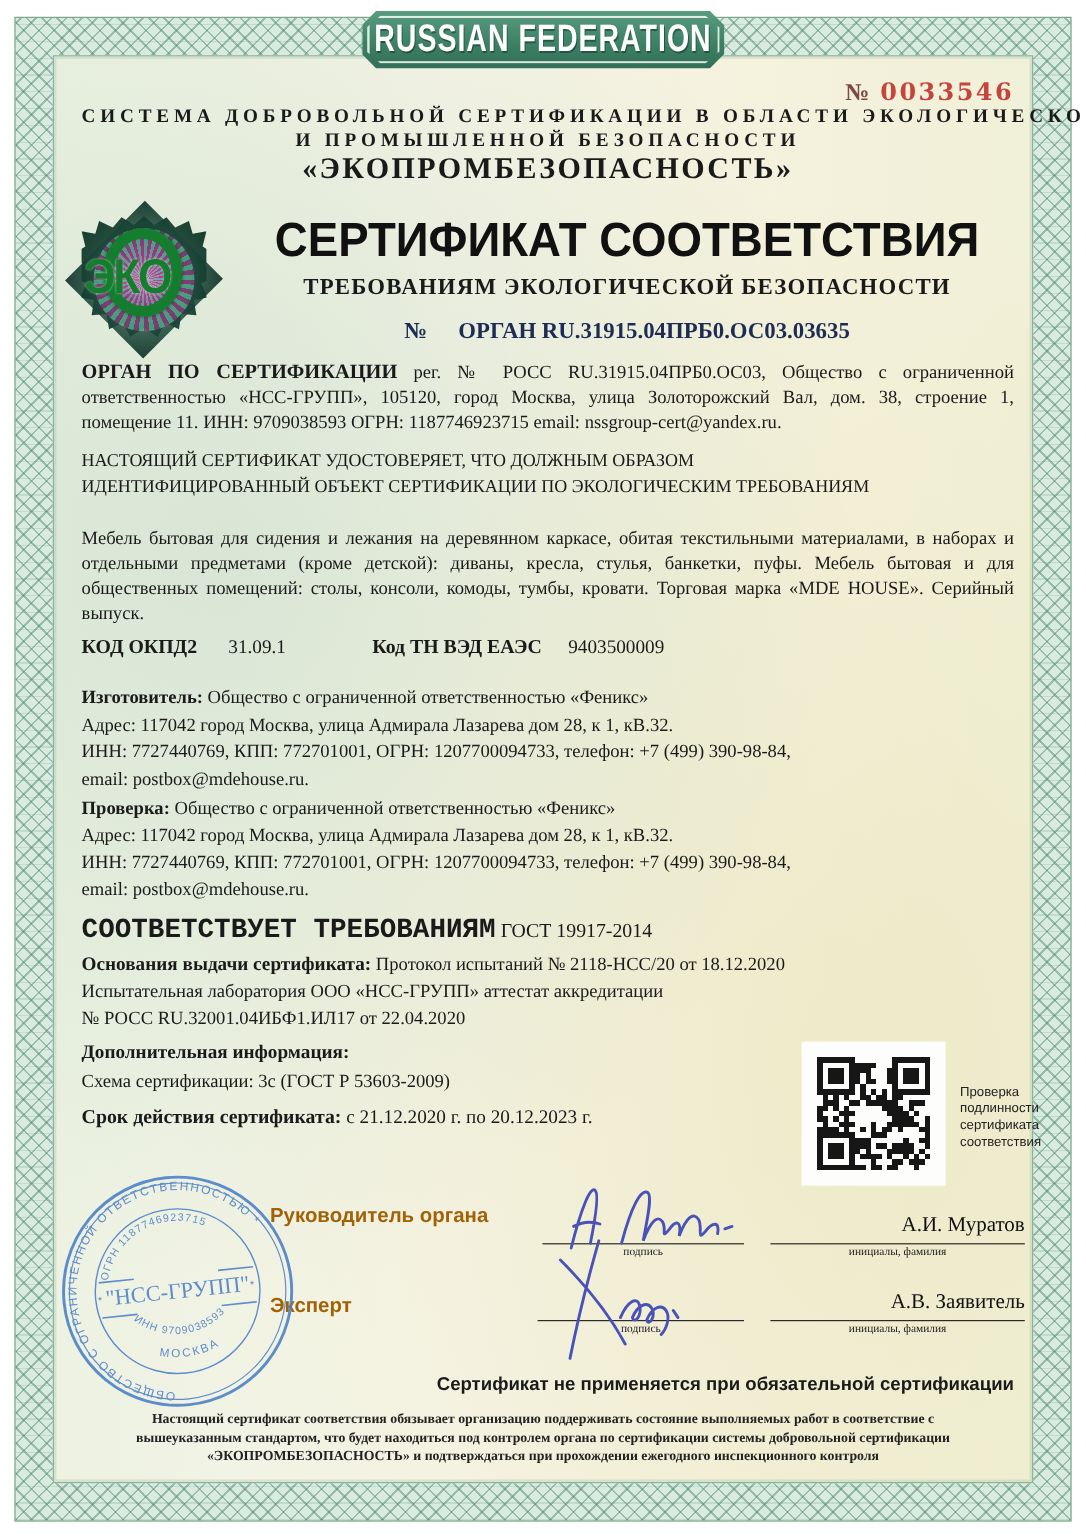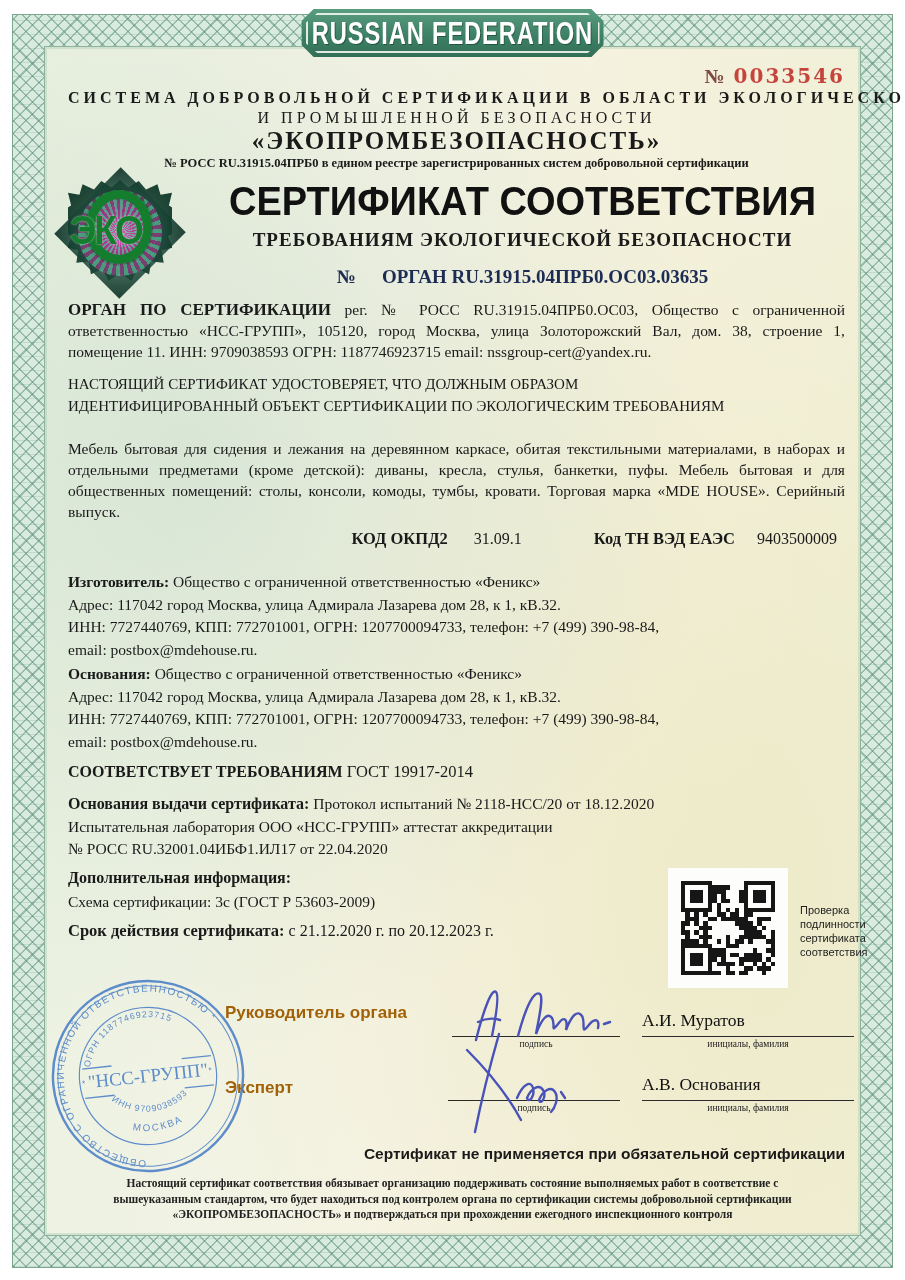--- a/index.html
+++ b/index.html
@@ -55,21 +55,21 @@
     font-size:29px; letter-spacing:1px; transform:scaleX(.82) scaleY(1.1);
     text-shadow:1px 1px 0 rgba(20,60,45,.6); white-space:nowrap;
   }
   
   .num-top { top:64px; text-align:right; font-weight:bold; font-size:20px; letter-spacing:2px; }
   .num-top .no { color:#7e4a42; }
   .num-top .val { color:#c5443c; font-family:"DejaVu Serif", serif; }
 
   
   .sys1 { top:89px; text-align:center; font-weight:bold; font-size:16px; letter-spacing:4px; white-space:nowrap; }
-  .sys2 { top:109px; text-align:center; font-weight:normal; font-size:16px; letter-spacing:4px; }
+  .sys2 { top:109px; text-align:center; font-weight:bold; font-size:16px; letter-spacing:4px; }
   .sys-name { top:127px; text-align:center; font-weight:bold; font-size:25px; letter-spacing:2px; }
   .sys-reg { top:156px; text-align:center; font-weight:bold; font-size:12.5px; }
 
   
   .logo { position:absolute; top:176px; left:64px; width:112px; height:114px; }
   .logo .star, .logo .star2 {
     position:absolute; inset:4px;
     background:
       radial-gradient(circle at 50% 50%, #e864b8 0%, #8f2f80 22%, #274f3f 55%, #12362a 100%);
   }
@@ -94,31 +94,31 @@
   .title-num { top:266px; left:180px; right:40px; text-align:center; font-weight:bold; font-size:19px; color:#1d2c55; }
   .title-num .gap { display:inline-block; width:26px; }
 
   
   .para { font-size:15.5px; line-height:21px; text-align:justify; }
   .b { font-weight:bold; }
   .org-block { top:299px; }
   .org-block .b { font-size:17px; }
   .stmt-head { top:373px; font-weight:normal; font-size:15px; line-height:22px; width:680px; text-align:left; }
   .stmt-text { top:438px; }
-  .codes { top:529px; font-size:16px;text-align:right; }
+  .codes { top:529px; font-size:16px; }
   .codes .lbl { font-weight:bold; font-size:16.5px; }
   .codes .val { padding-right:8px; }
   .codes .sp1 { display:inline-block; width:22px; }
   .codes .sp2 { display:inline-block; width:60px; }
   .codes .sp3 { display:inline-block; width:18px; }
   .block-lines { line-height:22.5px; font-size:15.5px; }
   .manu { top:571px; }
   .appl { top:663px; }
   .conf { top:762px; font-size:16.5px; }
-  .conf .b { font-size:16px; }
+  .conf .b { font-size:23px;font-family:Liberation Mono, monospace; }
   .basis { top:793px; }
   .basis .para-line { line-height:22.5px; font-size:15.5px; }
   .basis .b { font-size:16px; }
   .addl { top:869px; }
   .addl .b { font-size:16px; }
   .scheme { top:893px; font-size:15.5px; }
   .validity { top:921px; font-size:16px; }
   .validity .b { font-size:16.5px; }
 
   
@@ -133,21 +133,21 @@
   .sig-line { position:absolute; border-top:1.5px solid #2a2a2a; }
   .line-sign1 { top:1036px; left:452px; width:168px; }
   .line-name1 { top:1036px; left:642px; width:212px; }
   .line-sign2 { top:1100px; left:448px; width:172px; }
   .line-name2 { top:1100px; left:642px; width:212px; }
   .sig-caption { position:absolute; font-size:9.5px; color:#222; text-align:center; }
   .cap-sign1 { top:1039px; left:452px; width:168px; }
   .cap-name1 { top:1039px; left:642px; width:212px; }
   .cap-sign2 { top:1103px; left:448px; width:172px; }
   .cap-name2 { top:1103px; left:642px; width:212px; }
-  .sig-name { position:absolute; font-size:17.5px; color:#111; text-align:left; }
+  .sig-name { position:absolute; font-size:17.5px; color:#111; text-align:right; }
   .name1 { top:1010px; left:642px; width:212px; }
   .name2 { top:1074px; left:642px; width:212px; }
   .autograph { position:absolute; pointer-events:none; }
   .auto1 { top:978px; left:470px; }
   .auto2 { top:1028px; left:455px; }
 
   
   .stamp { position:absolute; top:978px; left:50px; width:196px; height:196px; opacity:.88; transform:rotate(-6deg); }
 
   
@@ -172,21 +172,20 @@
   </div>
 
   <div class="abs num-top">
     <span class="no">№</span>
     <span class="val">0033546</span>
   </div>
 
   <div class="abs sys1">СИСТЕМА ДОБРОВОЛЬНОЙ СЕРТИФИКАЦИИ В ОБЛАСТИ ЭКОЛОГИЧЕСКОЙ</div>
   <div class="abs sys2">И ПРОМЫШЛЕННОЙ БЕЗОПАСНОСТИ</div>
   <div class="abs sys-name">«ЭКОПРОМБЕЗОПАСНОСТЬ»</div>
-  <div class="abs sys-reg">№ РОСС RU.31915.04ПРБ0 в едином реестре зарегистрированных систем добровольной сертификации</div>
 
   <div class="logo">
     <div class="star"></div>
     <div class="star2"></div>
     <div class="rays"></div>
     <div class="ring"></div>
     <div class="eco-text">ЭКО</div>
   </div>
 
   <div class="abs title-main">СЕРТИФИКАТ СООТВЕТСТВИЯ</div>
@@ -211,21 +210,21 @@
   </div>
 
   <div class="abs block-lines manu">
     <div><span class="b">Изготовитель:</span> <span>Общество с ограниченной ответственностью «Феникс»</span></div>
     <div>Адрес: 117042 город Москва, улица Адмирала Лазарева дом 28, к 1, кВ.32.</div>
     <div>ИНН: 7727440769, КПП: 772701001, ОГРН: 1207700094733, телефон: +7 (499) 390-98-84,</div>
     <div> email: postbox@mdehouse.ru.</div>
   </div>
 
   <div class="abs block-lines appl">
-    <div><span class="b">Основания:</span> <span>Общество с ограниченной ответственностью «Феникс»</span></div>
+    <div><span class="b">Проверка:</span> <span>Общество с ограниченной ответственностью «Феникс»</span></div>
     <div>Адрес: 117042 город Москва, улица Адмирала Лазарева дом 28, к 1, кВ.32.</div>
     <div>ИНН: 7727440769, КПП: 772701001, ОГРН: 1207700094733, телефон: +7 (499) 390-98-84,</div>
     <div> email: postbox@mdehouse.ru.</div>
   </div>
 
   <div class="abs conf">
     <span class="b">СООТВЕТСТВУЕТ ТРЕБОВАНИЯМ</span>
     <span>ГОСТ 19917-2014</span>
   </div>
 
@@ -405,21 +404,21 @@
   <div class="role-label role-expert">Эксперт</div>
 
   <div class="sig-line line-sign1"></div>
   <div class="sig-caption cap-sign1">подпись</div>
   <div class="sig-name name1">А.И. Муратов</div>
   <div class="sig-line line-name1"></div>
   <div class="sig-caption cap-name1">инициалы, фамилия</div>
 
   <div class="sig-line line-sign2"></div>
   <div class="sig-caption cap-sign2">подпись</div>
-  <div class="sig-name name2">А.В. Основания</div>
+  <div class="sig-name name2">А.В. Заявитель</div>
   <div class="sig-line line-name2"></div>
   <div class="sig-caption cap-name2">инициалы, фамилия</div>
 
   <svg class="autograph auto1" width="160" height="75" viewBox="0 0 160 75">
     <g fill="none" stroke="#4852b8" stroke-width="2.4" stroke-linecap="round">
       <path d="M6,62 C14,30 22,10 26,14 C30,18 24,48 22,58 M8,44 C16,40 24,40 30,42"></path>
       <path d="M48,58 C56,28 64,12 70,16 C74,20 68,44 66,56 C72,40 78,34 82,40 C86,46 80,56 88,46 C94,38 98,40 96,52 C102,36 108,32 112,38 C116,44 110,58 118,48 C124,40 130,40 128,50 M134,46 l6,-2"></path>
     </g>
   </svg>
   <svg class="autograph auto2" width="150" height="110" viewBox="0 0 150 110">

